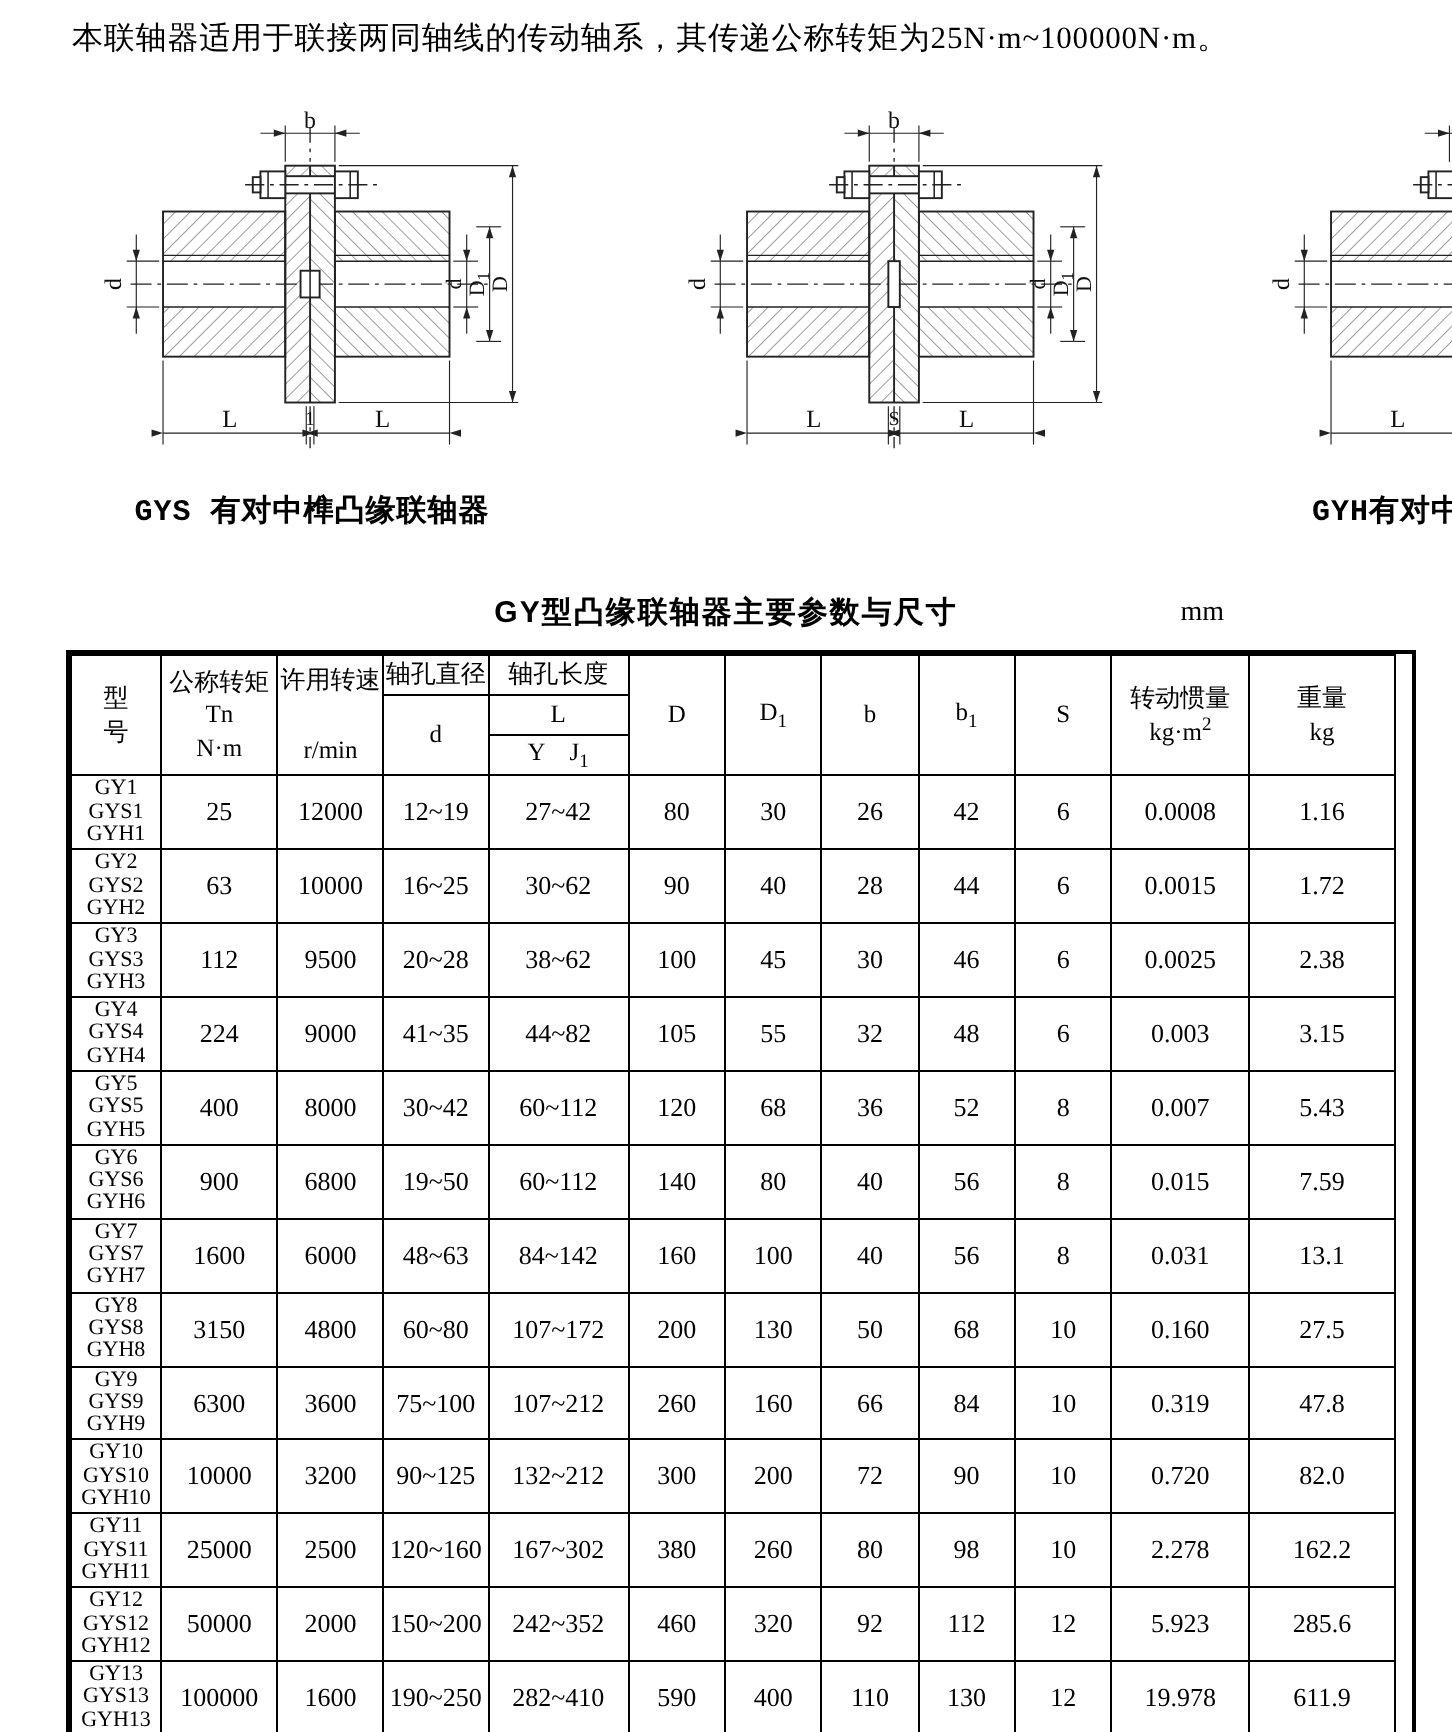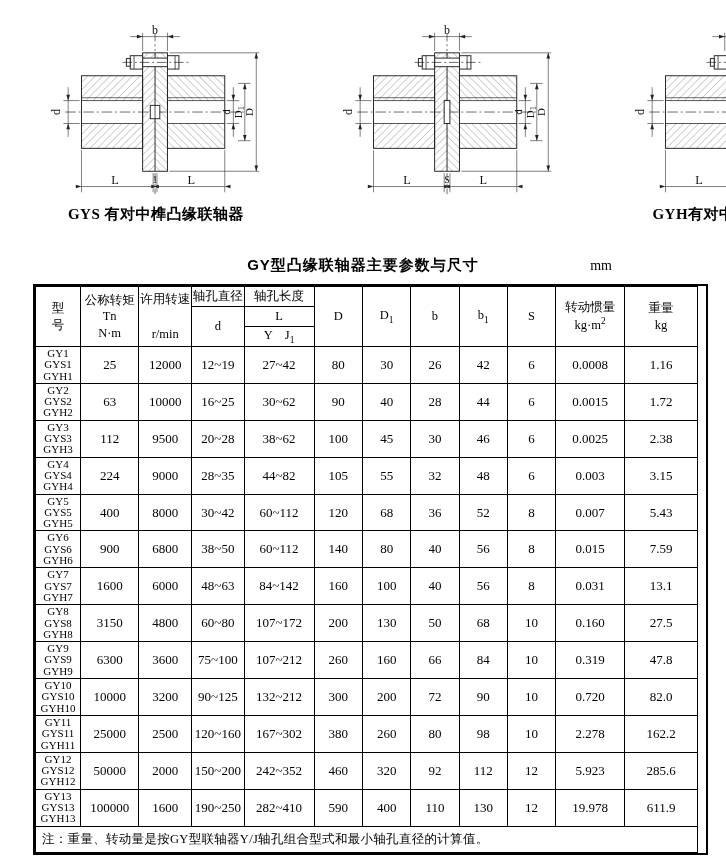--- a/index.html
+++ b/index.html
@@ -6,22 +6,22 @@
   body{
     width:726px;height:866px;background:#fff;color:#000;overflow:hidden;position:relative;
     font-family:"Liberation Serif","DejaVu Serif",serif;
   }
   .page{width:726px;height:866px;}
   .intro{padding:11px 16px 0 36px;font-size:15.5px;letter-spacing:.4px;line-height:1.2;}
   .figures{display:flex;justify-content:space-between;align-items:flex-start;padding:8px 2px 0 10px;}
   .fig{width:238px;text-align:center;}
   .fig svg{display:block;margin:0 auto;}
   .fig figcaption{
-    font-family:Liberation Serif, serif;font-weight:600;
-    font-size:15px;margin-top:3px;letter-spacing:.5px;white-space:nowrap;
+    font-family:Liberation Mono, monospace;font-weight:600;
+    font-size:15px;margin-top:14px;letter-spacing:.5px;white-space:nowrap;
   }
   .title-row{position:relative;text-align:center;margin:16px 0 9px 0;}
   .table-title{font-family:"Liberation Sans","DejaVu Sans",sans-serif;font-weight:600;font-size:15px;letter-spacing:1px;}
   .unit{position:absolute;right:114px;top:2px;font-size:14px;font-weight:400;}
   .table-frame{margin:0 18px 0 33px;border:2px solid #000;}
   table{border-collapse:collapse;width:calc(100% - 8px);table-layout:fixed;}
   th,td{border:1px solid #000;text-align:center;vertical-align:middle;font-weight:400;padding:0;}
   thead th{font-size:12.5px;line-height:1.3;height:19px;}
   tbody tr.data-row{height:36.5px;}
   tbody td{font-size:13px;}
@@ -31,20 +31,21 @@
   sub{font-size:9.5px;}
   sup{font-size:9.5px;}
   .yj-gap{display:inline-block;width:12px;}
   td.note{text-align:left;font-size:12.5px;padding:4px 4px 4px 6px;letter-spacing:.3px;}
 </style>
 </head>
 <body>
 
 <div class="page">
 
+  <div class="intro">本联轴器适用于联接两同轴线的传动轴系，其传递公称转矩为25N·m~100000N·m。</div>
 
   <div class="figures">
     <figure class="fig">
       <div class="fig-canvas">
           <svg viewBox="0 0 222 186" width="212" height="178">
             <defs>
               <pattern id="hA0" width="5.5" height="5.5" patternUnits="userSpaceOnUse" patternTransform="rotate(45)">
                 <line x1="0" y1="0" x2="0" y2="5.5" stroke="#707070" stroke-width="0.7"></line>
               </pattern>
               <pattern id="hB0" width="5.5" height="5.5" patternUnits="userSpaceOnUse" patternTransform="rotate(-45)">
@@ -444,21 +445,21 @@
             <td>2.38</td>
           </tr>
           <tr class="data-row">
             <td class="model">
               <div>GY4</div>
               <div>GYS4</div>
               <div>GYH4</div>
             </td>
             <td>224</td>
             <td>9000</td>
-            <td>28~35</td>
+            <td>41~35</td>
             <td>44~82</td>
             <td>105</td>
             <td>55</td>
             <td>32</td>
             <td>48</td>
             <td>6</td>
             <td>0.003</td>
             <td>3.15</td>
           </tr>
           <tr class="data-row">
@@ -480,21 +481,21 @@
             <td>5.43</td>
           </tr>
           <tr class="data-row">
             <td class="model">
               <div>GY6</div>
               <div>GYS6</div>
               <div>GYH6</div>
             </td>
             <td>900</td>
             <td>6800</td>
-            <td>38~50</td>
+            <td>19~50</td>
             <td>60~112</td>
             <td>140</td>
             <td>80</td>
             <td>40</td>
             <td>56</td>
             <td>8</td>
             <td>0.015</td>
             <td>7.59</td>
           </tr>
           <tr class="data-row">

